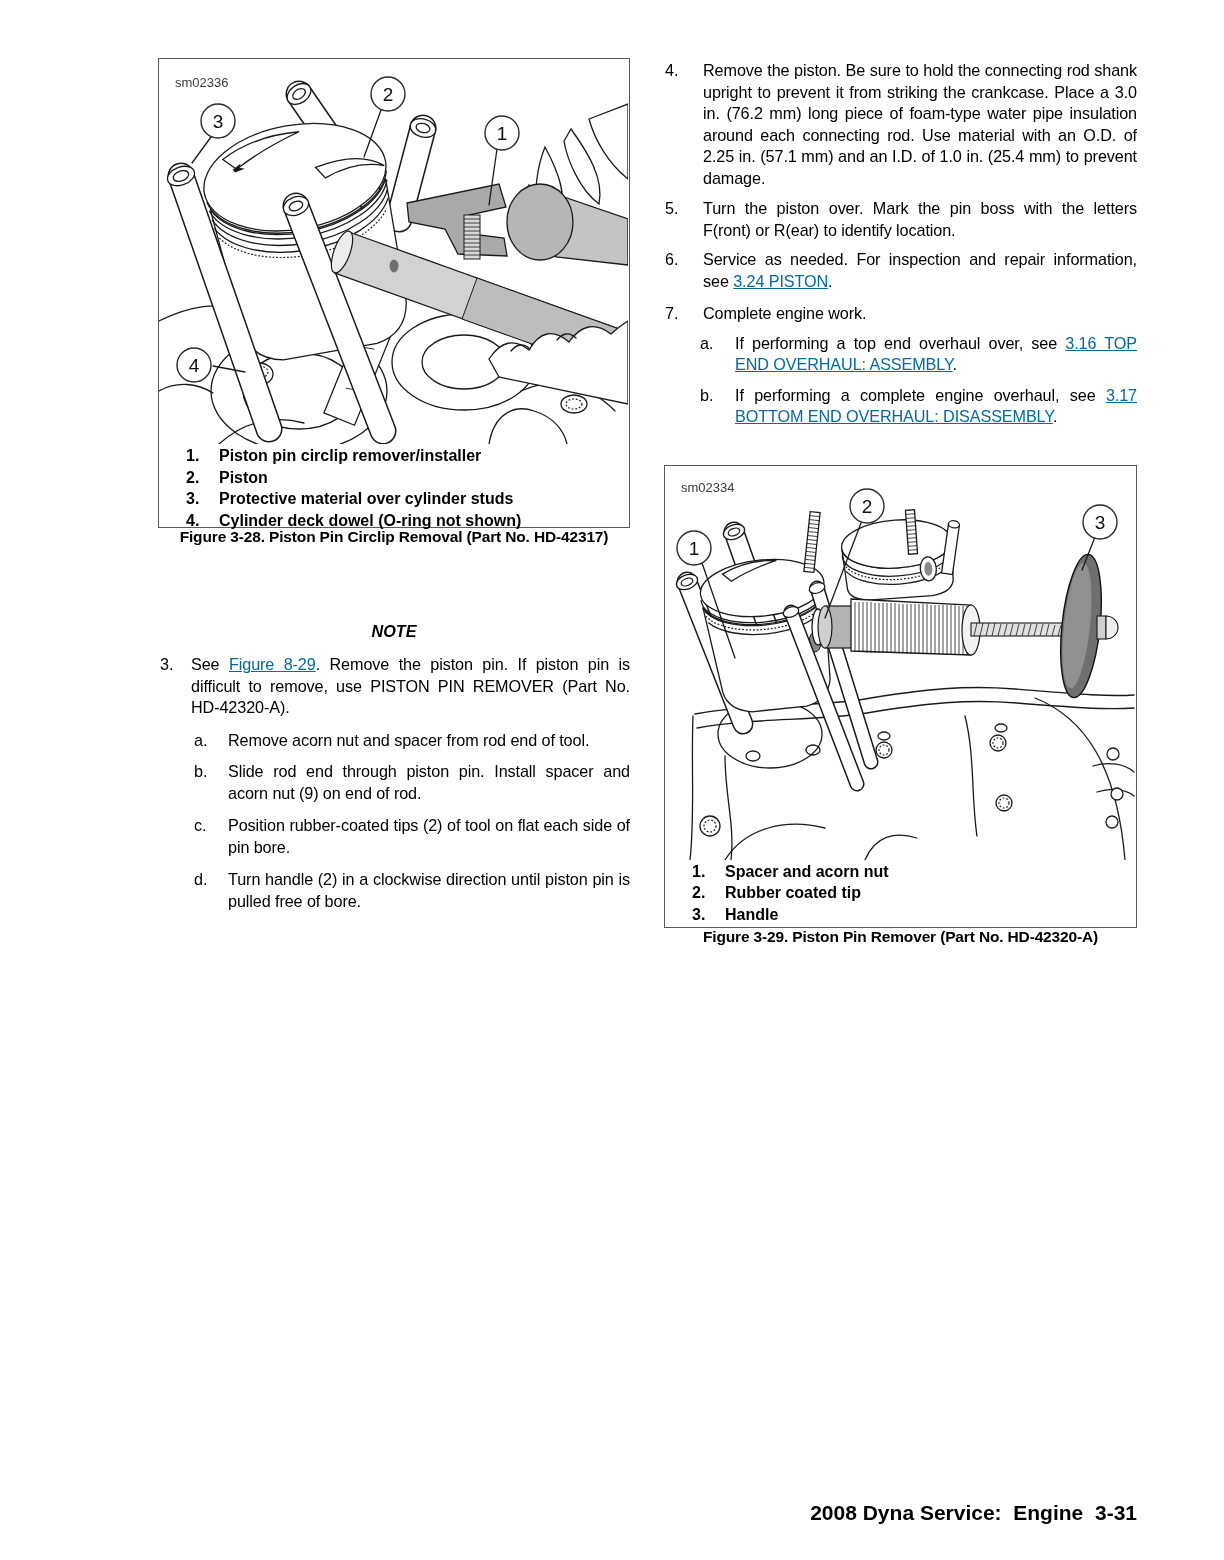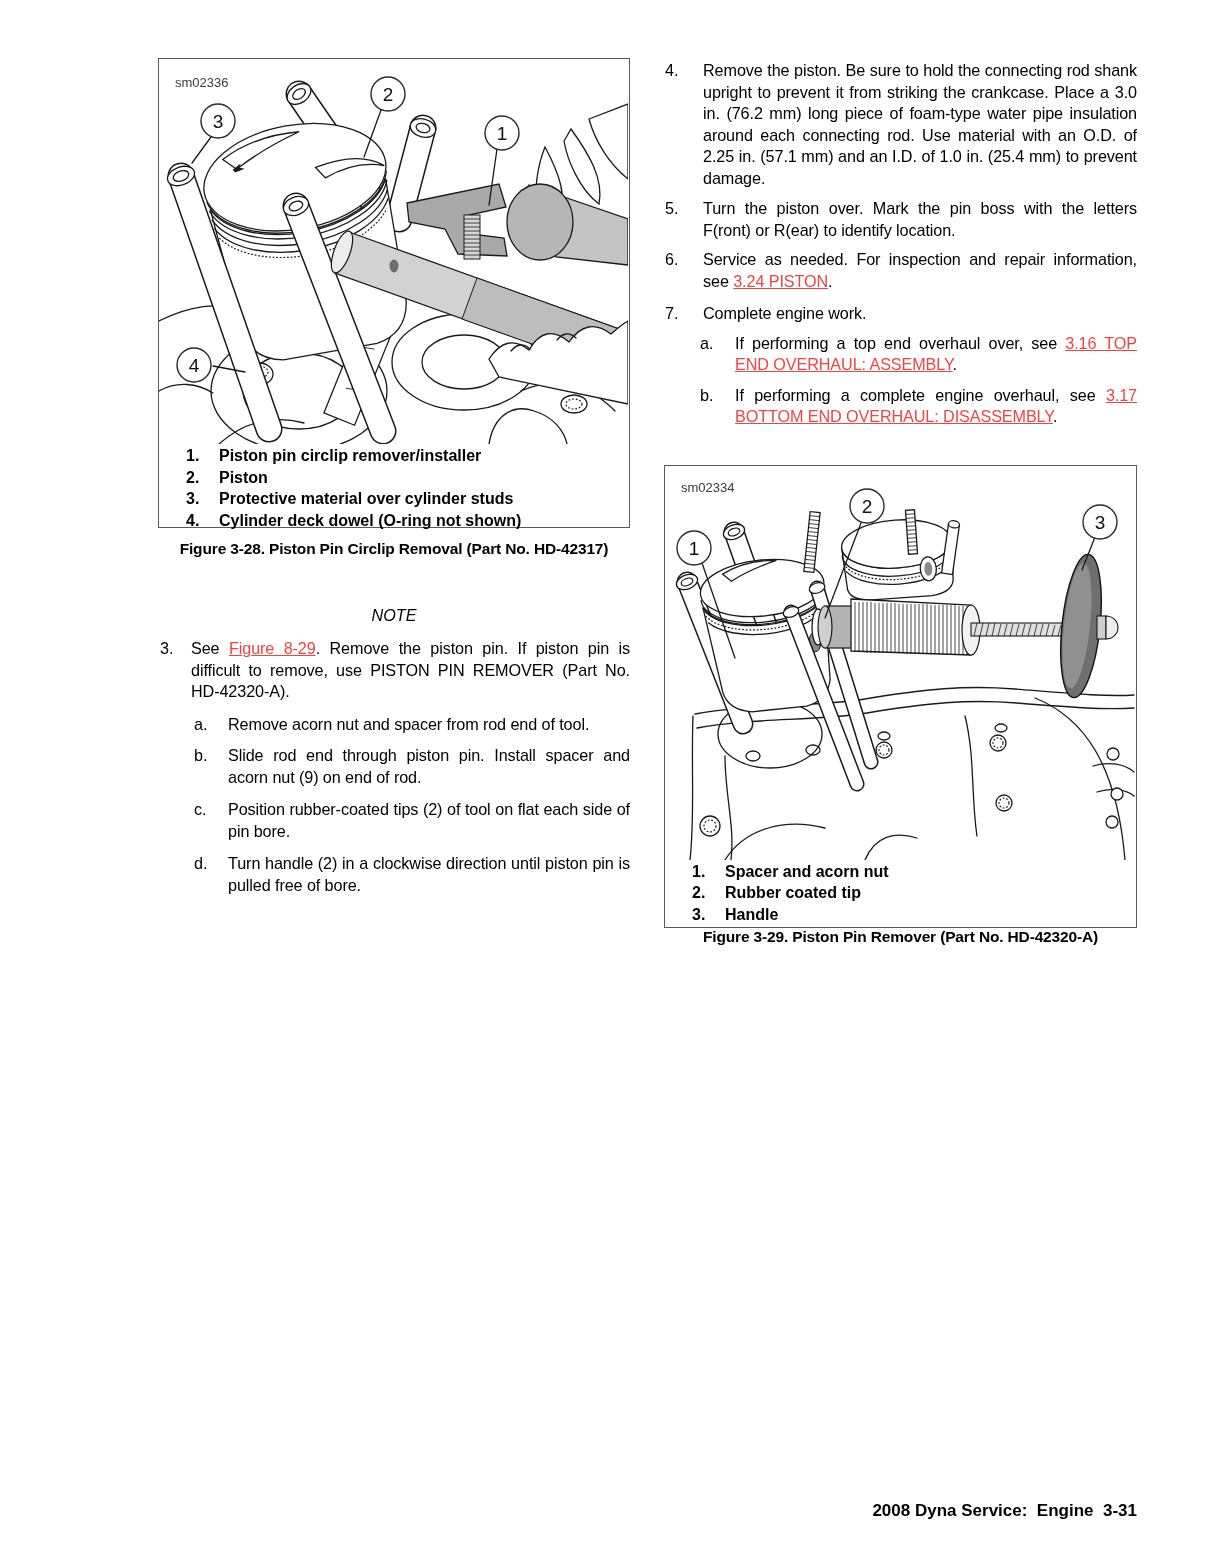--- a/index.html
+++ b/index.html
@@ -12,39 +12,39 @@
   .figbox{position:relative;border:1px solid #5a5a5a;box-sizing:border-box;background:#fff;}
   #figbox28{height:470px;}
   #figbox29{height:463px;margin-top:37px;}
   .fig-svg{position:absolute;left:0;top:0;display:block;}
   .fig-legend{position:absolute;left:27px;right:6px;font-weight:bold;font-size:16px;line-height:21.6px;}
   #figbox28 .fig-legend{top:386px;}
   #figbox29 .fig-legend{top:395px;}
   .legend-row{display:flex;}
   .legend-num{flex:none;width:33px;}
   .fig-caption{text-align:center;font-weight:bold;font-size:15.5px;letter-spacing:-0.15px;
-               white-space:nowrap;margin-top:12px;}
+               white-space:nowrap;}
   #cap29{margin-top:0;}
 
-  .note-title{text-align:center;font-style:italic;font-size:16.2px;margin-top:48px;}
+  .note-title{text-align:center;font-style:italic;font-size:16.2px;margin-top:76px;font-weight:bold;}
   .note-body{font-style:italic;font-size:16.2px;line-height:21.5px;text-align:justify;
              margin-top:3px;letter-spacing:-0.15px;}
 
   .step{display:flex;font-size:16.2px;line-height:21.5px;letter-spacing:-0.1px;}
   .step .num{flex:none;width:31px;padding-left:2px;}
   #col-right .step .num{width:38px;padding-left:1px;}
   .step .txt{flex:1;text-align:justify;}
   .sub{display:flex;margin-left:36px;font-size:16.2px;line-height:21.5px;letter-spacing:-0.1px;}
   .sub .letter{flex:none;width:34px;}
   #col-right .sub .letter{width:35px;}
   .sub .txt{flex:1;text-align:justify;}
 
-  a.link{color:#ef4444;text-decoration:underline;cursor:pointer;}
-
-  .footer{position:absolute;top:1501px;right:87px;font-weight:bold;font-size:17px;white-space:pre;}
+  a.link{color:#0369a1;text-decoration:underline;cursor:pointer;}
+
+  .footer{position:absolute;top:1501px;right:87px;font-weight:bold;font-size:21px;white-space:pre;}
 
   
   .s{stroke:#1a1a1a;fill:none;stroke-width:1.3;stroke-linecap:round;}
   .thin{stroke:#1a1a1a;fill:none;stroke-width:0.8;}
   .w{fill:#ffffff;stroke:#1a1a1a;stroke-width:1.3;}
   .dash{stroke:#1a1a1a;fill:none;stroke-width:1.2;stroke-dasharray:1.8 1.8;}
   .tube-o{stroke:#1a1a1a;stroke-width:27;stroke-linecap:round;fill:none;}
   .tube-f{stroke:#ffffff;stroke-width:24;stroke-linecap:round;fill:none;}
   .tube-o2{stroke:#1a1a1a;stroke-width:21;stroke-linecap:round;fill:none;}
   .tube-f2{stroke:#ffffff;stroke-width:18;stroke-linecap:round;fill:none;}

